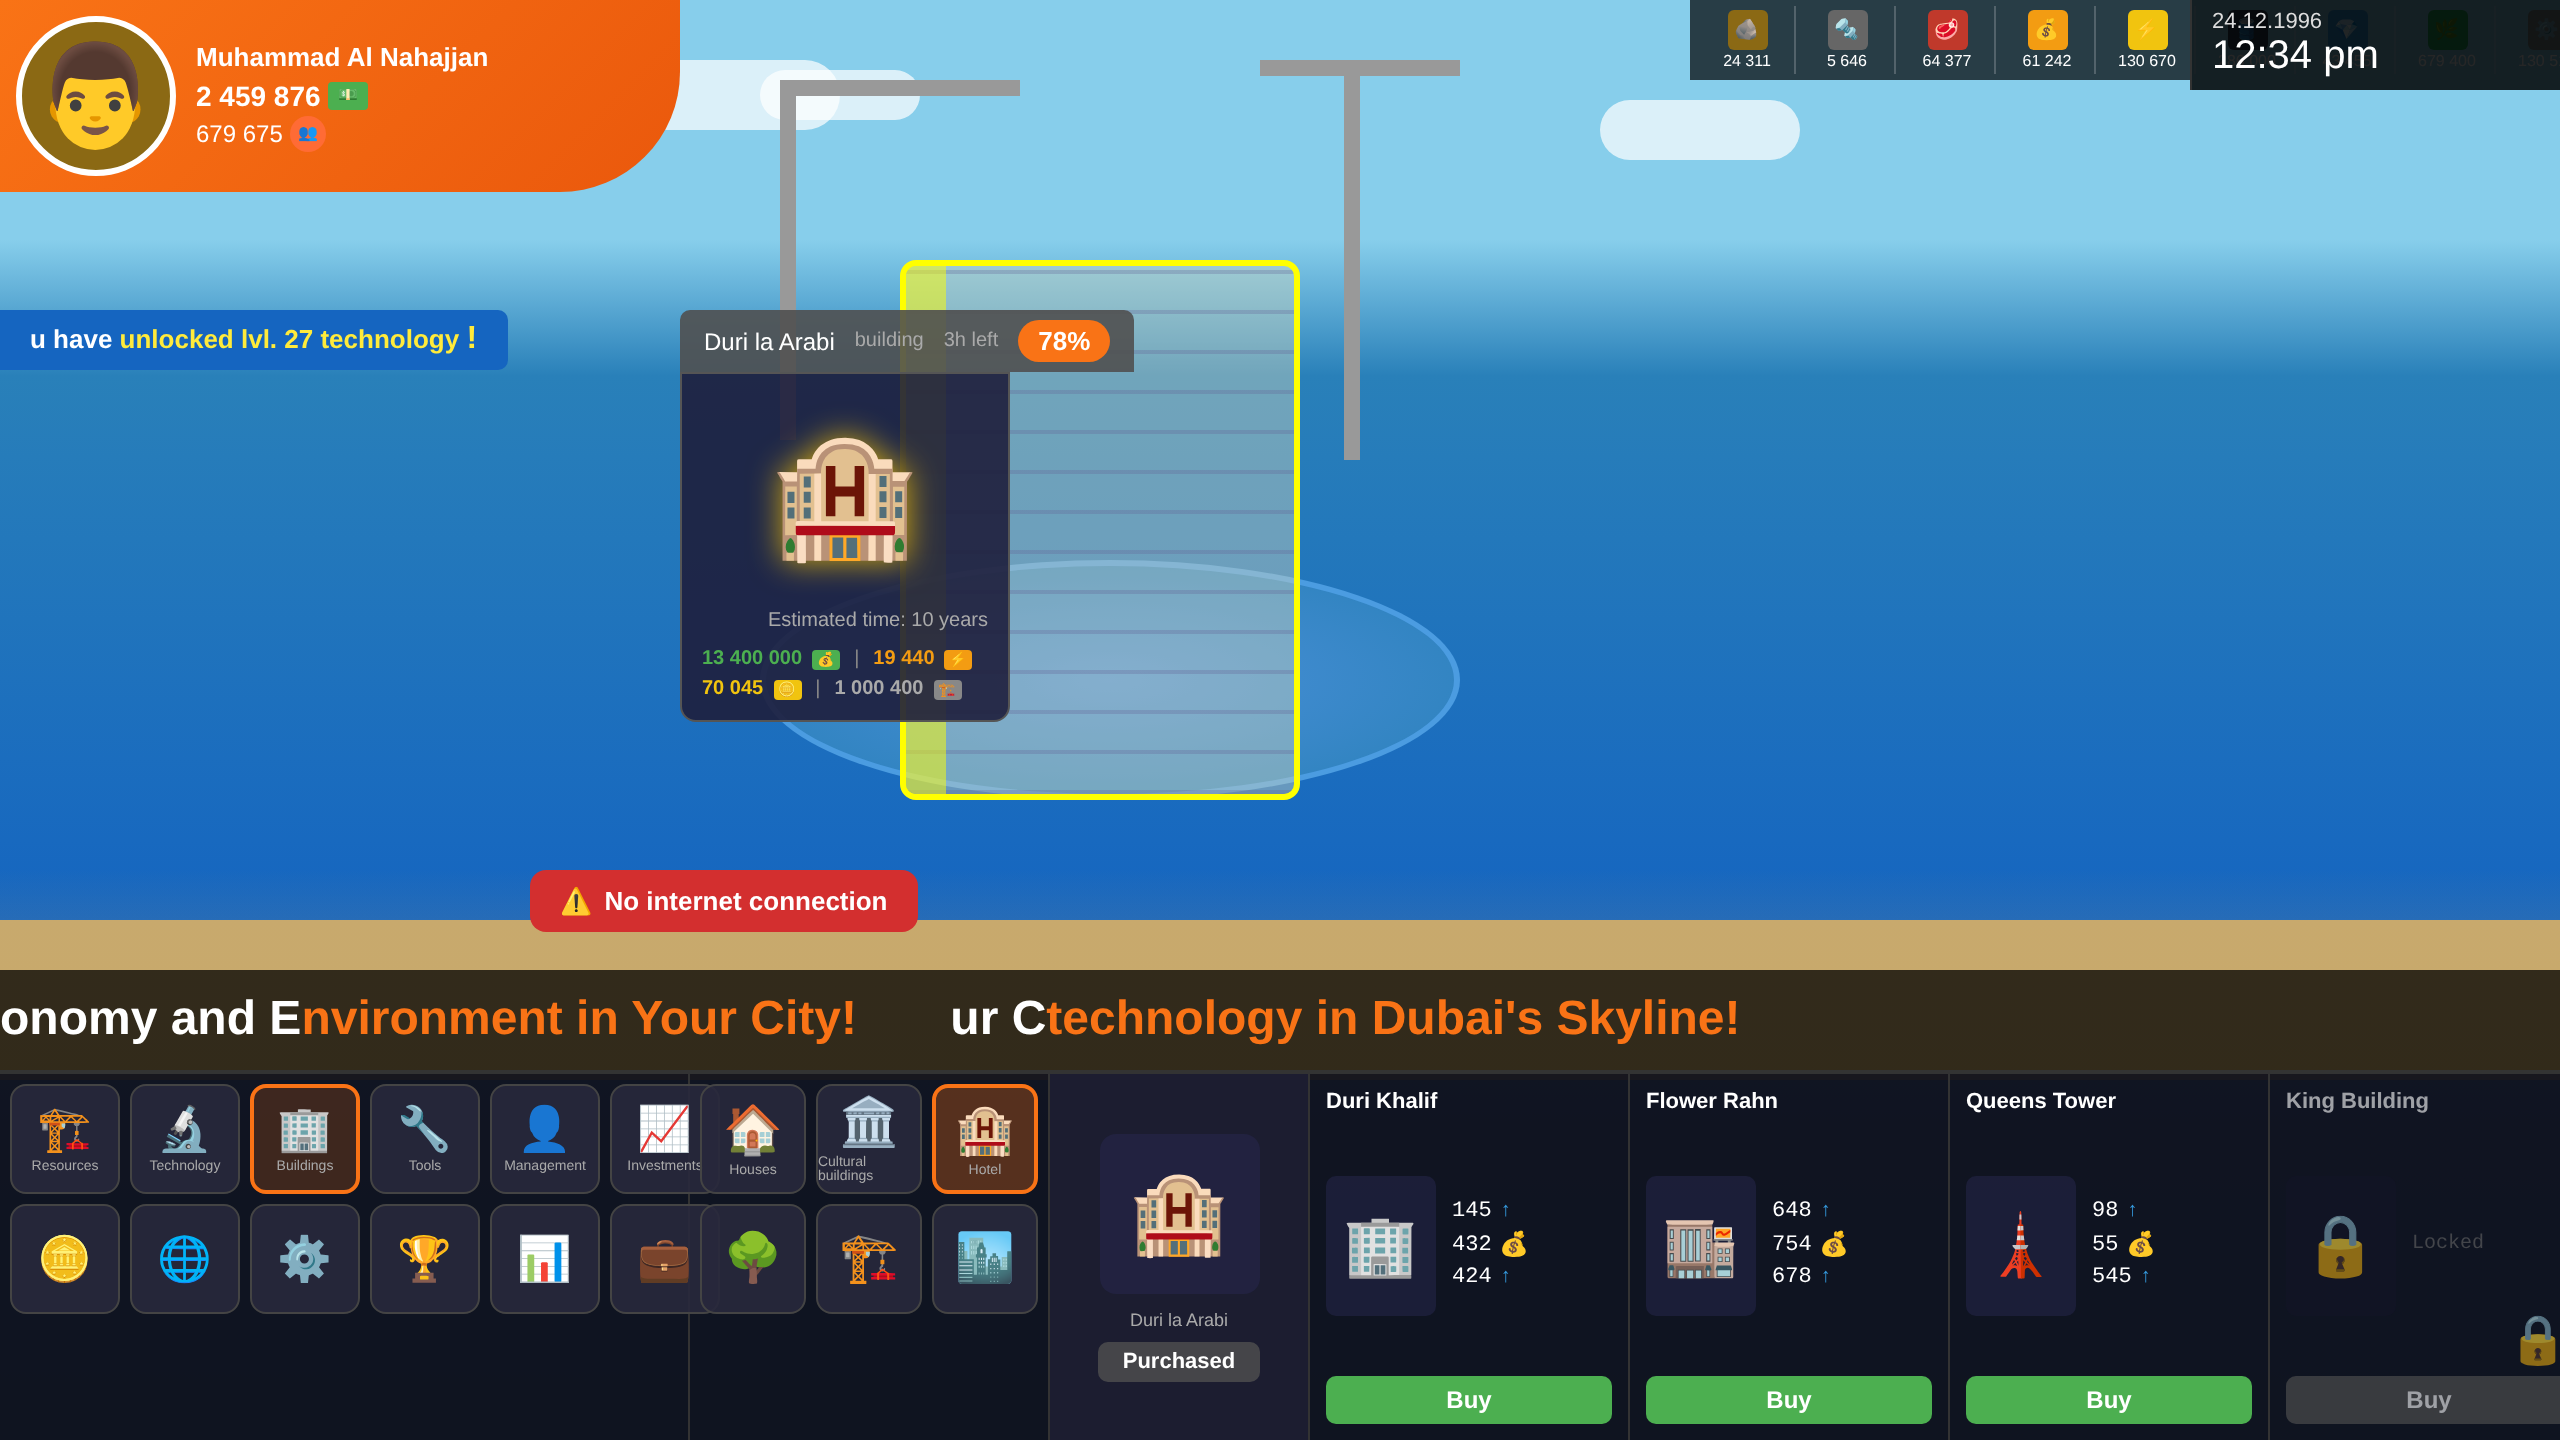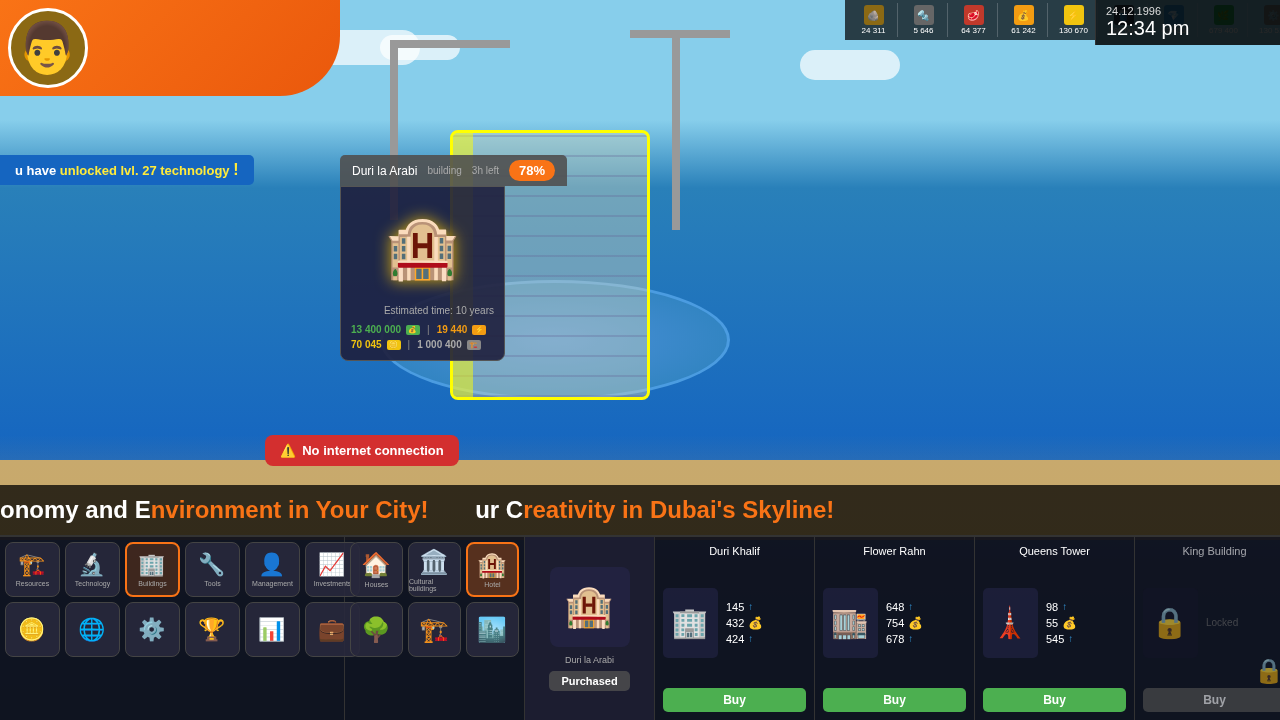--- a/index.html
+++ b/index.html
@@ -465,22 +465,22 @@
       border-right: 1px solid #333;
       display: flex;
       flex-direction: column;
       padding: 8px;
       position: relative;
     }
 
     .shop-item-name {
       color: white;
       font-size: 11px;
-      font-weight: normal;
-      text-align: center;
+      font-weight: bold;
+      text-align: left;
       margin-bottom: 5px;
     }
 
     .shop-item-content {
       display: flex;
       gap: 8px;
       align-items: center;
       flex: 1;
     }
 
@@ -493,20 +493,21 @@
       justify-content: center;
       font-size: 30px;
       flex-shrink: 0;
     }
 
     .shop-item-stats {
       flex: 1;
       display: flex;
       flex-direction: column;
       gap: 3px;
+      font-family: Liberation Mono, monospace;
     }
 
     .shop-stat {
       display: flex;
       align-items: center;
       gap: 4px;
       font-size: 11px;
       color: white;
     }
 
@@ -624,20 +625,31 @@
     </div>
   </div>
 </div>
 
 <div class="beach-area"></div>
 
 <div class="player-panel">
   <div class="player-avatar">
     <span style="font-size:50px;">👨</span>
   </div>
+  <div class="player-info">
+    <div class="player-name">Muhammad Al Nahajjan</div>
+    <div class="player-money">
+      <span>2 459 876</span>
+      <div class="money-icon">💵</div>
+    </div>
+    <div class="player-pop">
+      <span>679 675</span>
+      <div class="pop-icon">👥</div>
+    </div>
+  </div>
 </div>
 
 <div class="resource-bar">
   <div class="resource-item">
     <div class="resource-icon-box" style="background:#8B6914;">🪨</div>
     <div class="resource-count">24 311</div>
   </div>
   <div class="resource-item">
     <div class="resource-icon-box" style="background:#666;">🔩</div>
     <div class="resource-count">5 646</div>
@@ -714,21 +726,21 @@
   </div>
 </div>
 
 <div class="no-internet">
   <span>⚠️</span>
   <span>No internet connection</span>
 </div>
 
 <div class="ticker">
   <span class="ticker-text">
-    <span class="white">onomy and E</span><span style="color:#f97316;">nvironment in Your City! </span><span class="white">&nbsp;&nbsp;&nbsp;&nbsp;&nbsp;&nbsp;ur C</span><span style="color:#f97316;">reativity in Dubai's Skyline!</span>
+    <span class="white">onomy and E</span><span style="color:#f97316;">nvironment in Your City! </span><span class="white">&nbsp;&nbsp;&nbsp;&nbsp;&nbsp;&nbsp;ur C</span><span style="color:#f97316;">technology in Dubai's Skyline!</span>
   </span>
 </div>
 
 <div class="bottom-hud">
 
   <div class="action-bar">
     <div class="action-row">
       <div class="action-btn">
         <span class="btn-icon">🏗️</span>
         <span class="btn-label">Resources</span>

